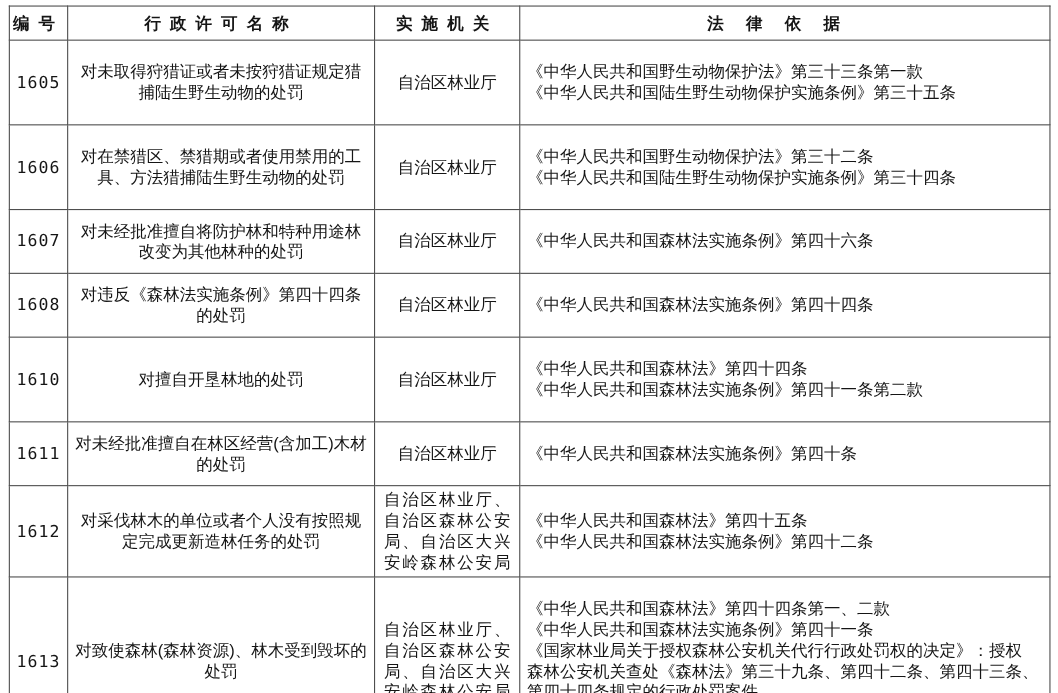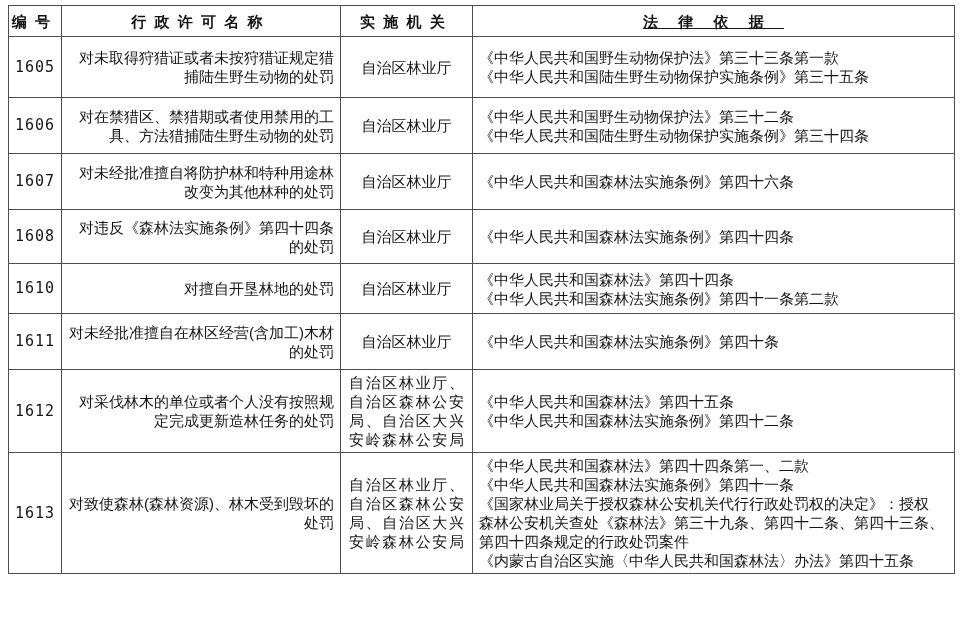--- a/index.html
+++ b/index.html
@@ -36,43 +36,43 @@
   }
   .permit-table th {
     font-weight: bold;
     text-align: center;
     padding: 2px 0;
   }
   
   .h-id     { letter-spacing: 0.55em; padding-left: 0.55em; }
   .h-name   { letter-spacing: 0.55em; padding-left: 0.55em; }
   .h-agency { letter-spacing: 0.55em; padding-left: 0.55em; }
-  .h-legal  { letter-spacing: 1.35em; padding-left: 1.35em; text-decoration: underline; }
+  .h-legal  { letter-spacing: 1.35em; padding-left: 1.35em; }
 
   .c-id {
     text-align: center;
     font-family: "DejaVu Sans Mono", monospace;
     font-size: 13.5px;
     letter-spacing: 1px;
   }
   .c-name {
     padding: 3px 6px;
-    text-align: right;
+    text-align: center;
   }
   .c-agency {
     padding: 3px 8px;
     text-align: center;
     white-space: pre-line;
   }
   .c-agency.just {
     text-align: justify;
     text-align-last: justify;
   }
   .c-legal {
-    padding: 3px 6px;
+    padding: 19px 6px;
     text-align: left;
     white-space: pre-line;
   }
 </style>
 </head>
 <body>
 
 <div class="sheet">
   <table class="permit-table">
     <colgroup>

